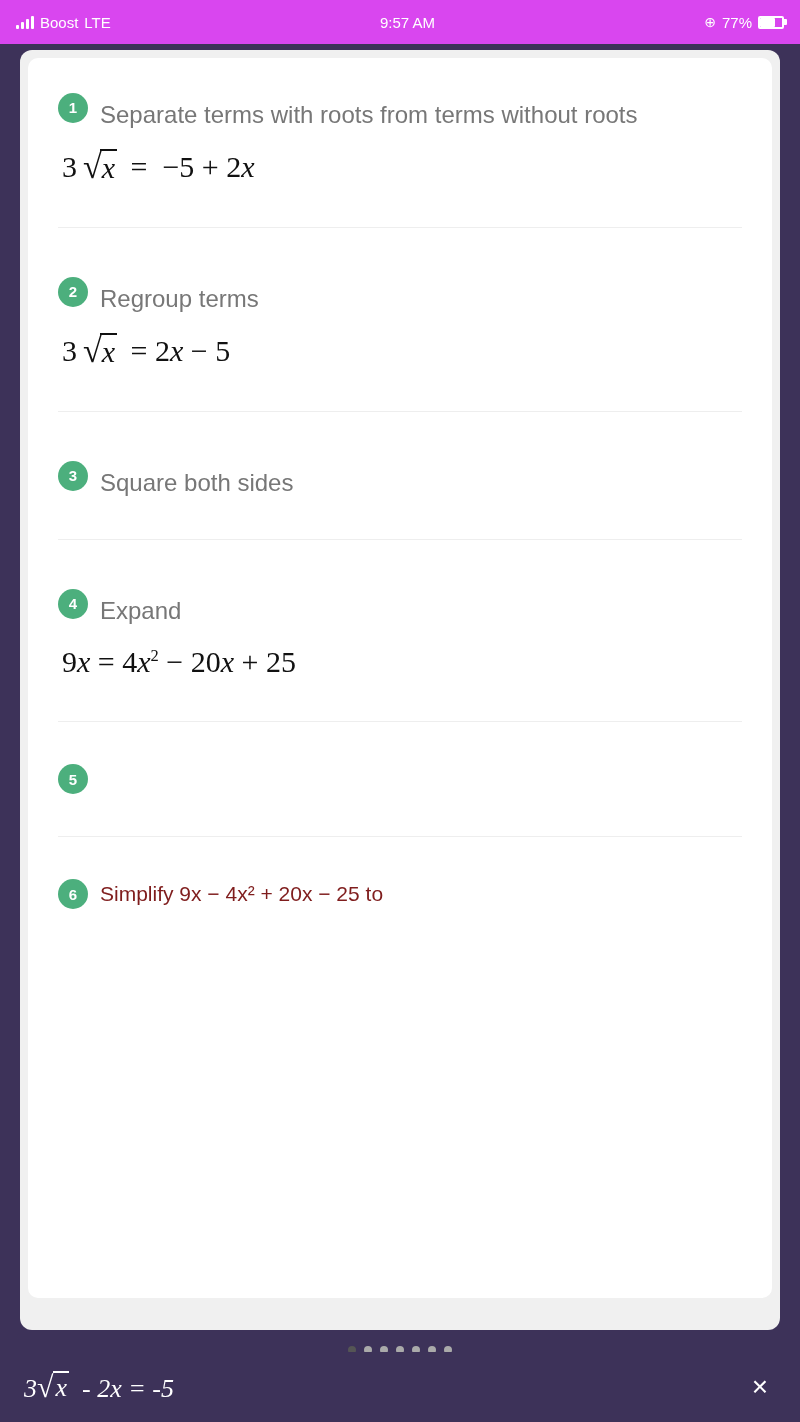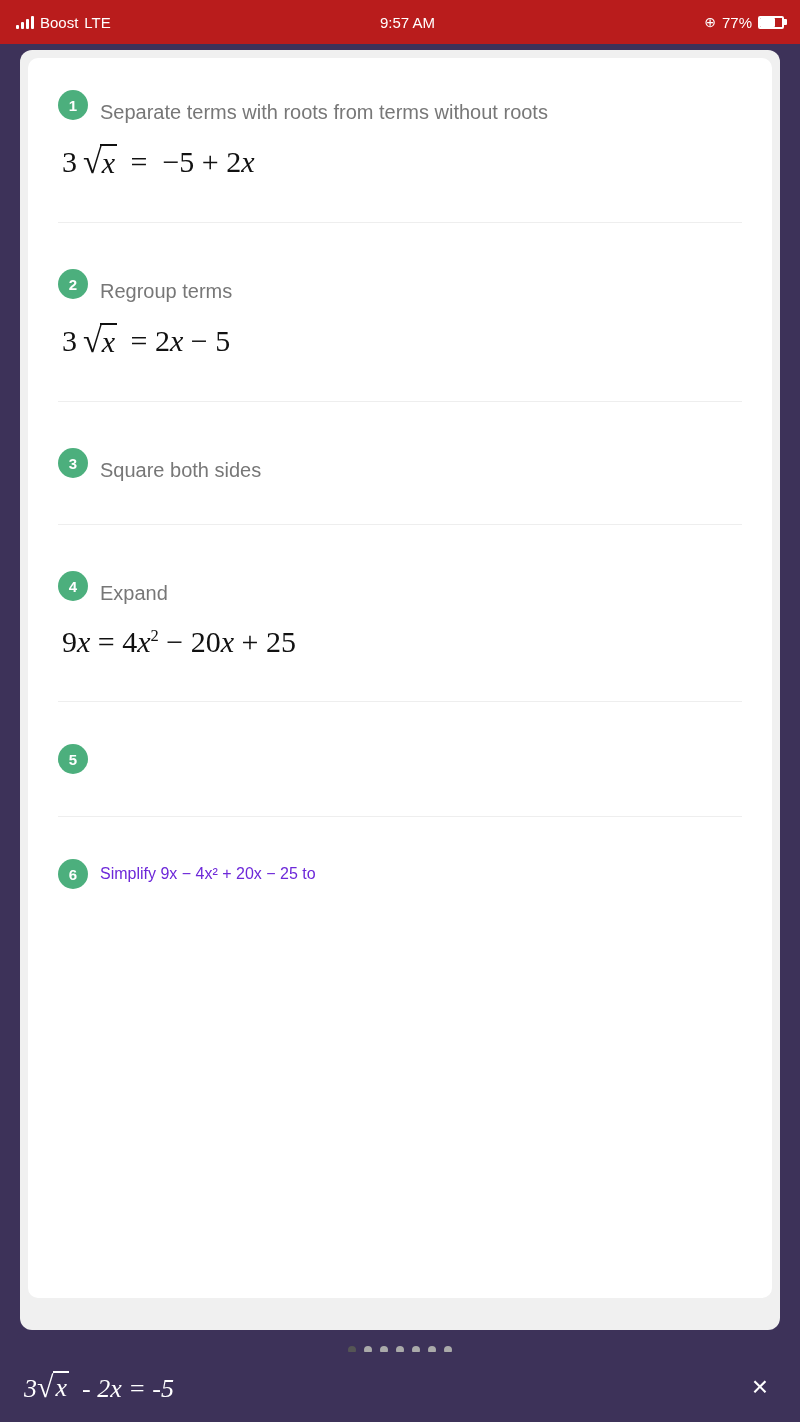--- a/index.html
+++ b/index.html
@@ -10,21 +10,21 @@
       min-height: 1422px;
       background-color: #3d3259;
       font-family: -apple-system, BlinkMacSystemFont, 'Helvetica Neue', Arial, sans-serif;
       position: relative;
     }
 
     
     .status-bar {
       width: 100%;
       height: 44px;
-      background-color: #b91c1c;
+      background-color: #d946ef;
       display: flex;
       align-items: center;
       justify-content: space-between;
       padding: 0 16px;
       color: white;
       font-size: 15px;
       font-weight: 500;
     }
     .status-left {
       display: flex;
@@ -108,21 +108,21 @@
       color: white;
       font-size: 15px;
       font-weight: 700;
       display: flex;
       align-items: center;
       justify-content: center;
       flex-shrink: 0;
     }
 
     .step-label {
-      font-size: 20px;
+      font-size: 24px;
       color: #777;
       font-weight: 400;
       margin-top: 15px;
     }
 
     .divider {
       height: 1px;
       background: #eee;
       margin: 0 0 42px 0;
     }
@@ -206,22 +206,22 @@
       padding: 8px;
     }
 
     
     .step-partial {
       display: flex;
       align-items: center;
       gap: 12px;
     }
     .step-label-partial {
-      font-size: 16px;
-      color: #6d28d9;
+      font-size: 21px;
+      color: #7f1d1d;
     }
   </style>
 </head>
 <body>
 
 <div class="status-bar">
   <div class="status-left">
     <div class="signal-bars">
       <div class="signal-bar" style="height:4px"></div>
       <div class="signal-bar" style="height:7px"></div>

